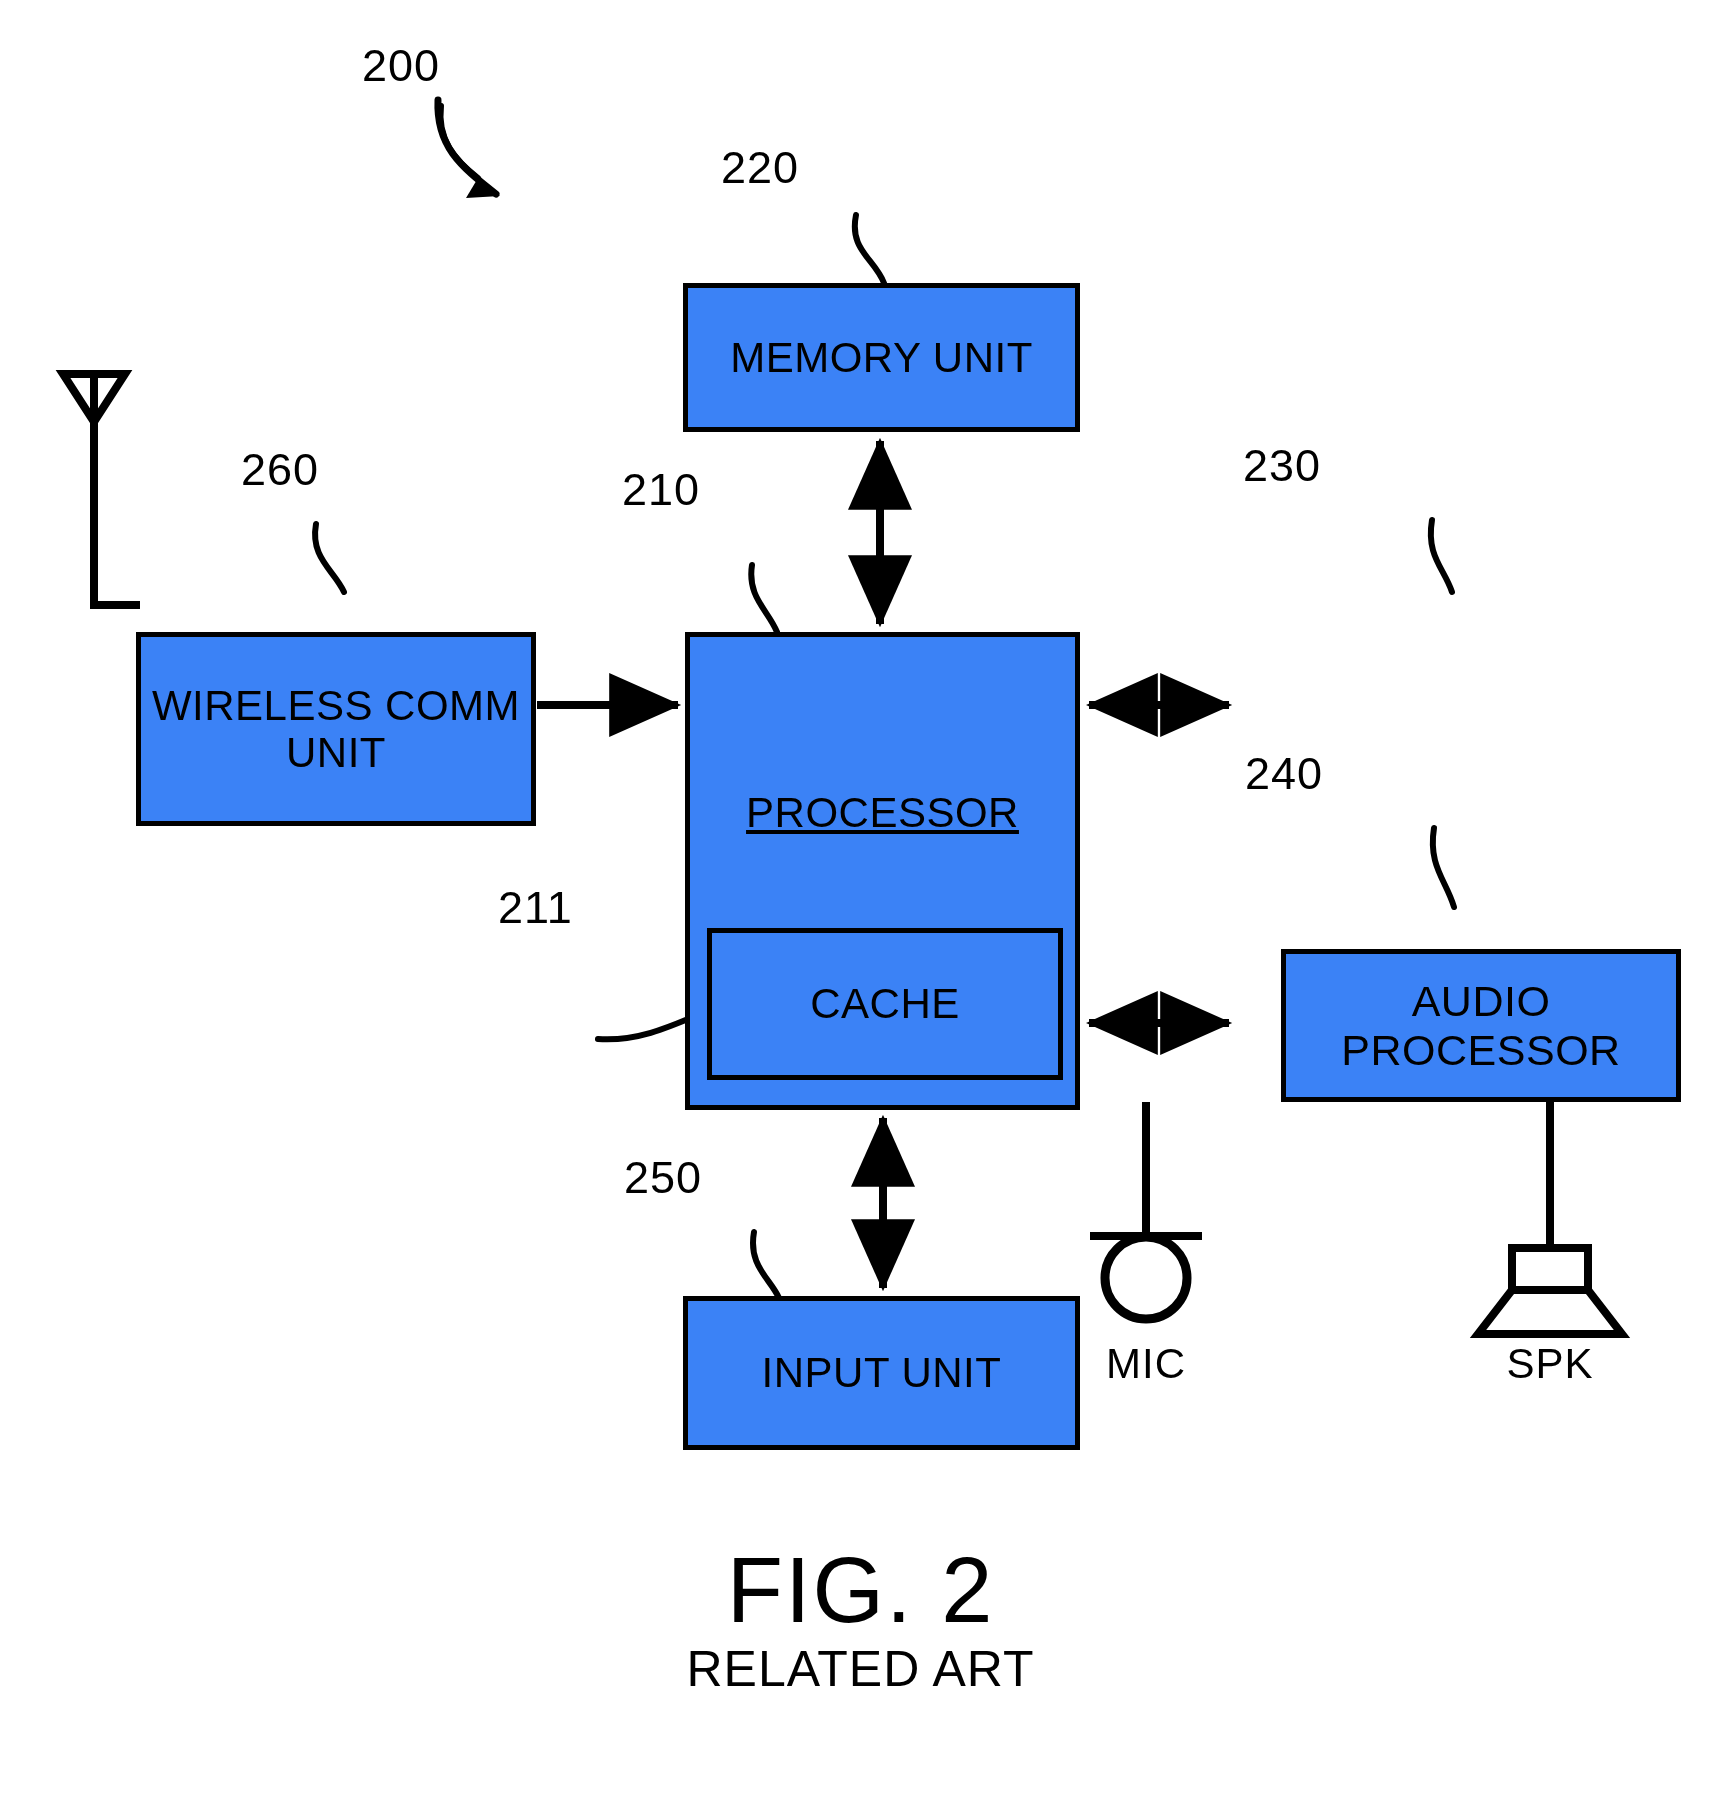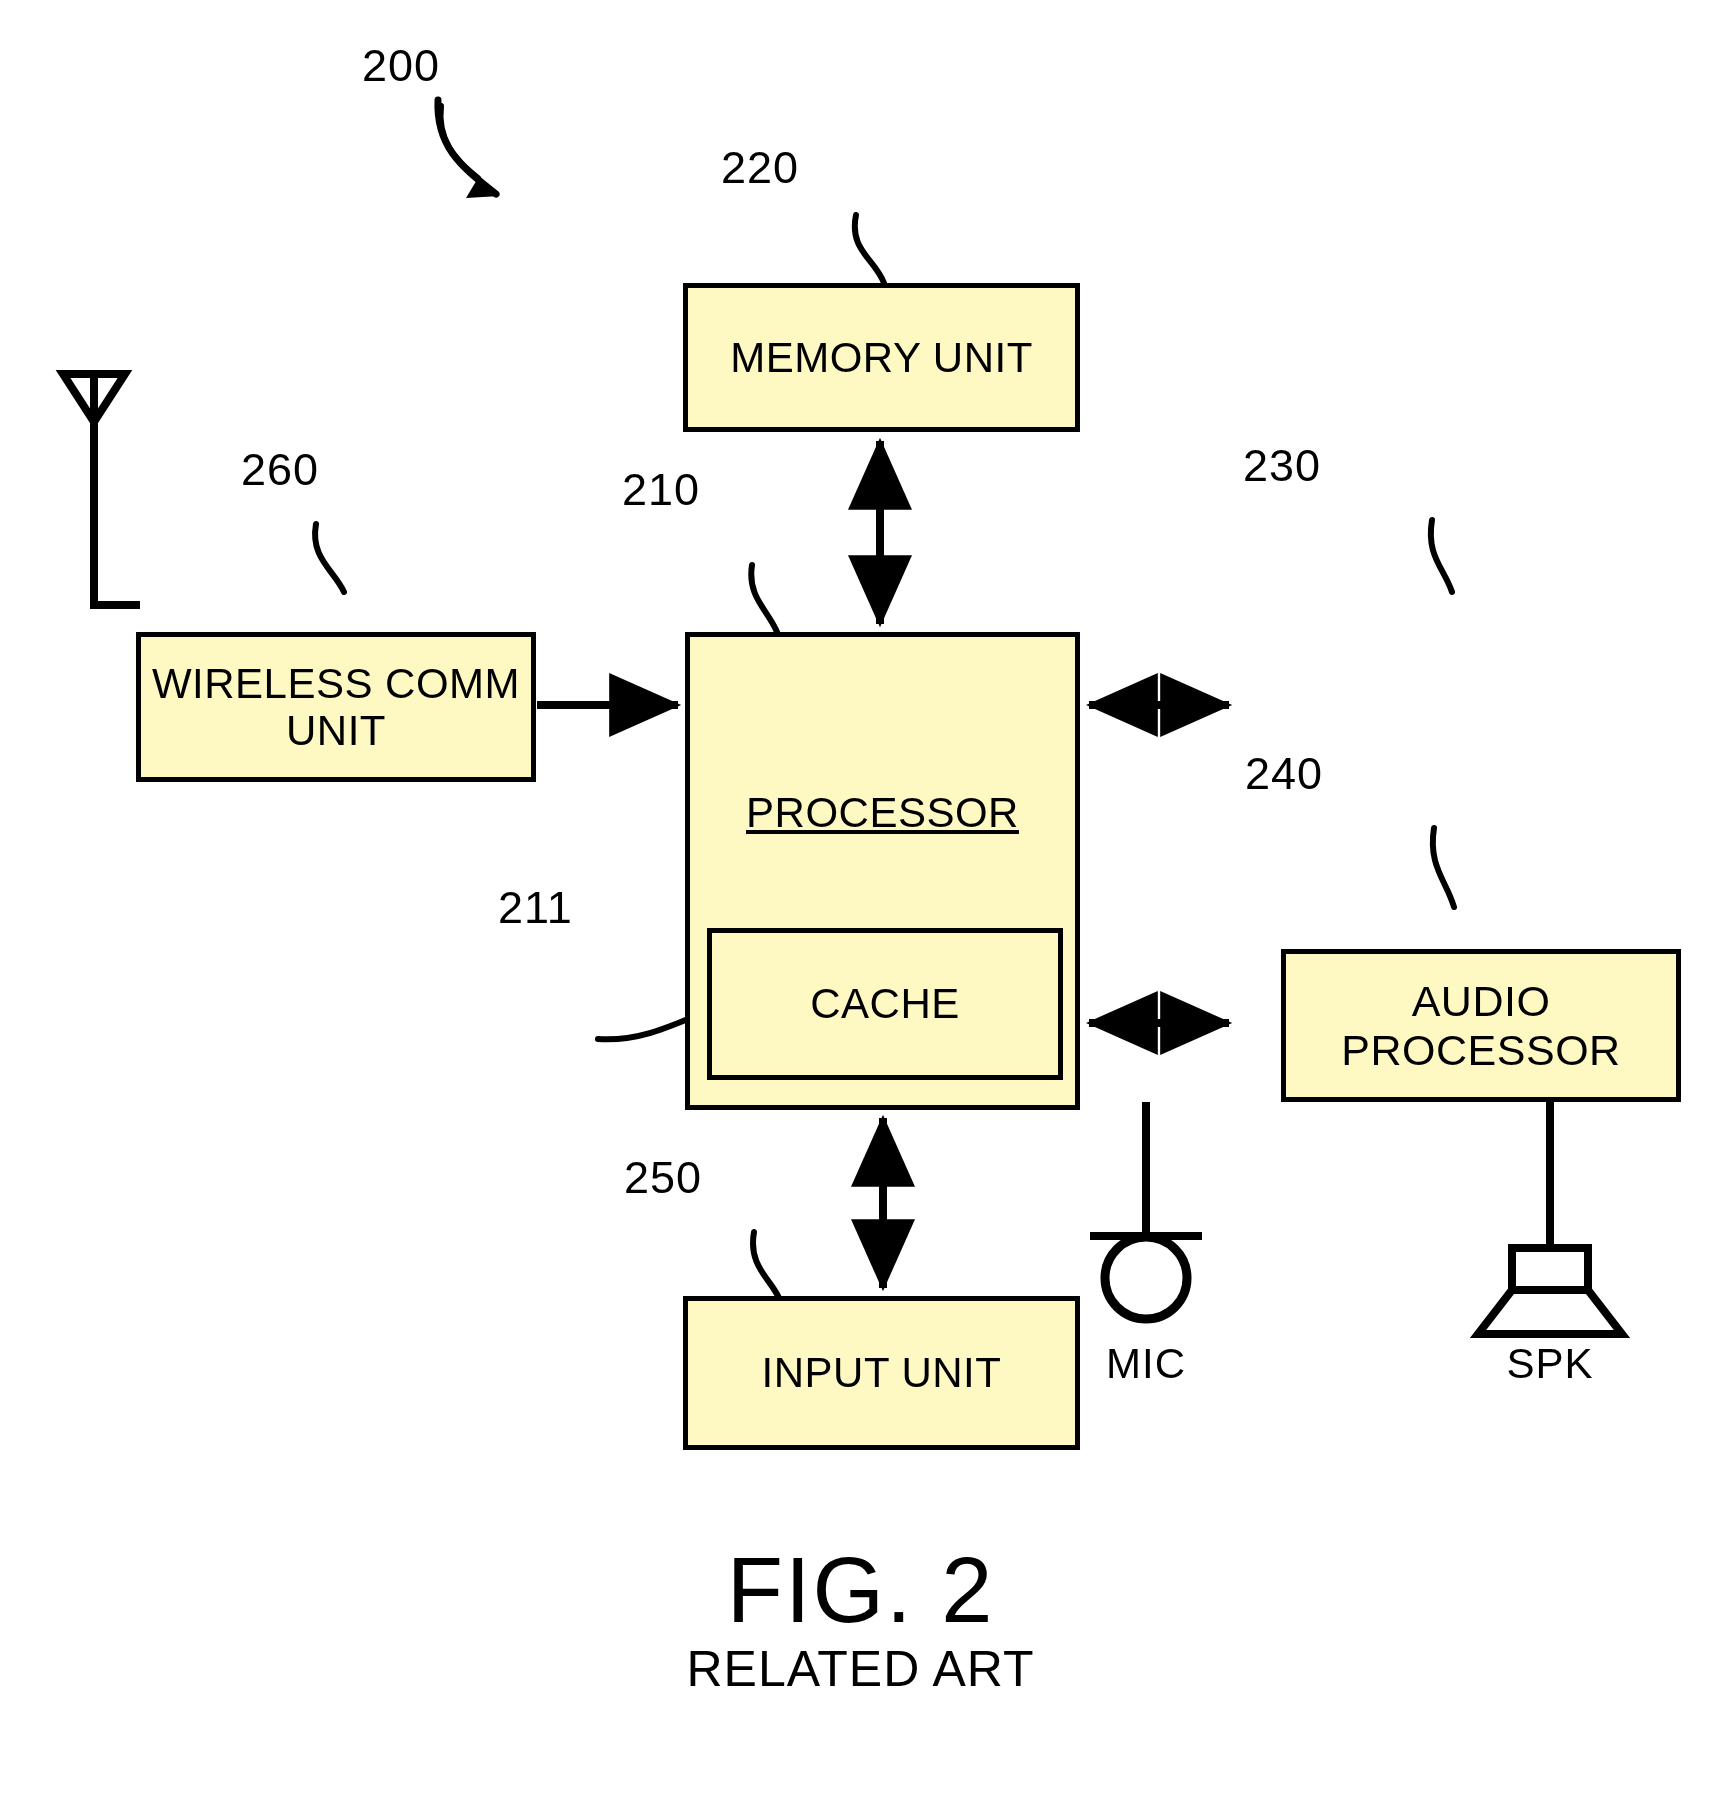--- a/index.html
+++ b/index.html
@@ -15,21 +15,21 @@
     position: relative;
     width: 1721px;
     height: 1808px;
     background: #ffffff;
     overflow: hidden;
   }
   .box {
     position: absolute;
     box-sizing: border-box;
     border: 5px solid #000000;
-    background: #fef9c3;
+    background: #3b82f6;
     display: flex;
     align-items: center;
     justify-content: center;
     text-align: center;
     line-height: 1.12;
     font-size: 42px;
     letter-spacing: 0.5px;
     color: #000000;
   }
   .box-label {
@@ -163,21 +163,21 @@
   </div>
 
   <div class="box" id="processor-box" style="left:685px; top:632px; width:395px; height:478px;">
     <span class="box-label" id="processor-label">PROCESSOR</span>
   </div>
 
   <div class="box" id="cache-box" style="left:707px; top:928px; width:356px; height:152px;">
     <span class="box-label">CACHE</span>
   </div>
 
-  <div class="box" id="wireless-comm-unit-box" style="left:136px; top:632px; width:400px; height:150px;">
+  <div class="box" id="wireless-comm-unit-box" style="left:136px; top:632px; width:400px; height:194px;">
     <span class="box-label">WIRELESS COMM
 UNIT</span>
   </div>
 
 
   <div class="box" id="audio-processor-box" style="left:1237px; top:949px; width:400px; height:153px; font-size:43px;margin-left:44px;">
     <span class="box-label">AUDIO PROCESSOR</span>
   </div>
 
   <div class="box" id="input-unit-box" style="left:683px; top:1296px; width:397px; height:154px;">

